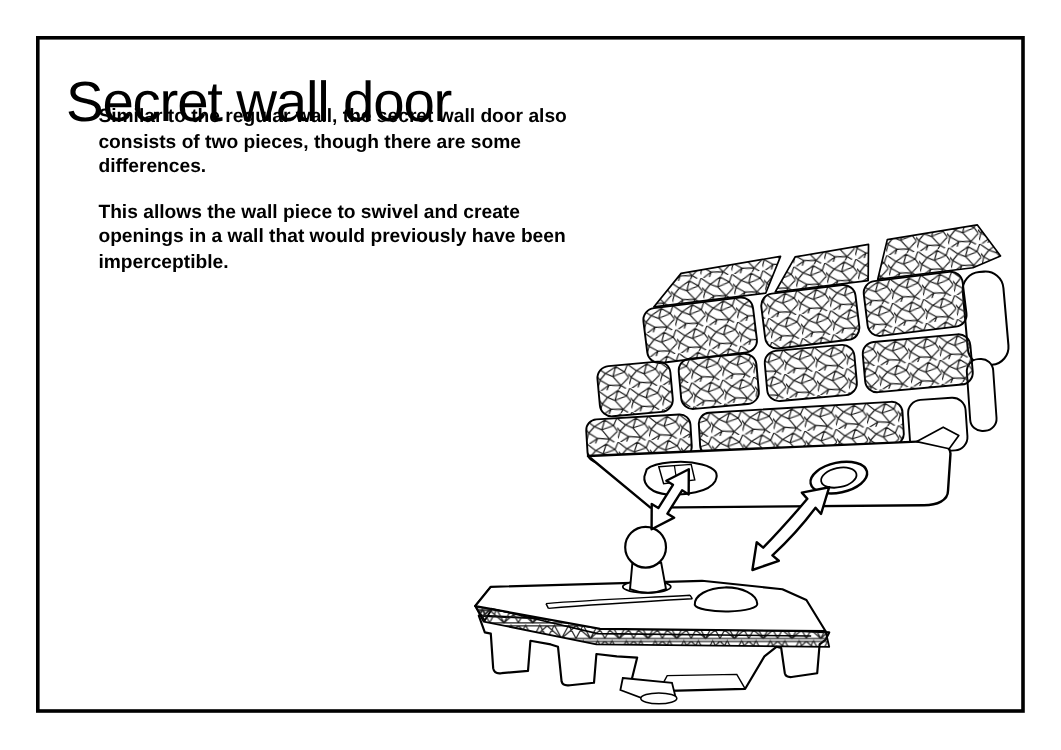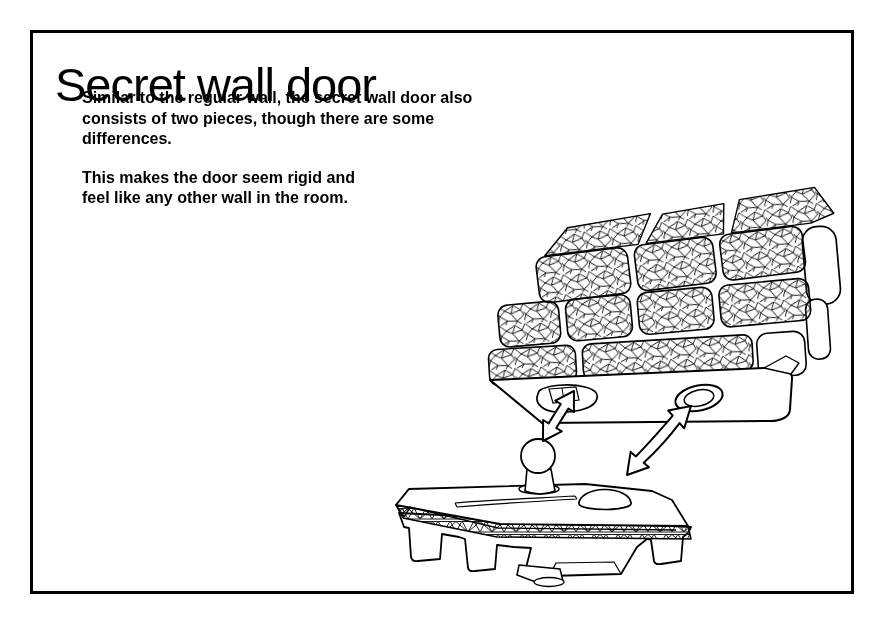--- a/index.html
+++ b/index.html
@@ -19,22 +19,23 @@
 <body>
 
 <div class="frame"></div>
 
 <h1 class="title">Secret wall door</h1>
 
 <div class="bodytext">
   <p>Similar to the regular wall, the secret wall door also
 consists of two pieces, though there are some
 differences.</p>
-  <p>This makes the door seem rigid and
-feel like any other wall in the room.</p>
+  <p>This allows the wall piece to swivel and create
+openings in a wall that would previously have been
+imperceptible.</p>
 </div>
 
 <svg class="illu" viewBox="0 0 884 625">
   <defs>
     <pattern id="tri" patternUnits="userSpaceOnUse" width="26" height="20">
       <path d="M0,0 L7,6 L2,11 L0,8 M7,6 L16,1 L13,9 L7,6 M13,9 L23,6 L26,0 M13,9 L19,17 L9,16 L2,11 M19,17 L26,11 L23,6 M9,16 L7,20 M19,17 L17,20 M16,1 L23,6 M0,17 L2,11 M2,20 L9,16 M23,20 L19,17" fill="none" stroke="#1c1c1c" stroke-width="1"></path>
     </pattern>
     <pattern id="zig" patternUnits="userSpaceOnUse" width="24" height="13">
       <path d="M0,12 L6,1 L12,12 L18,1 L24,12 M0,1.5 L24,1.5 M0,12 L24,12 M0,1.5 L12,12 M12,12 L24,1.5" fill="none" stroke="#1c1c1c" stroke-width="1"></path>
     </pattern>

